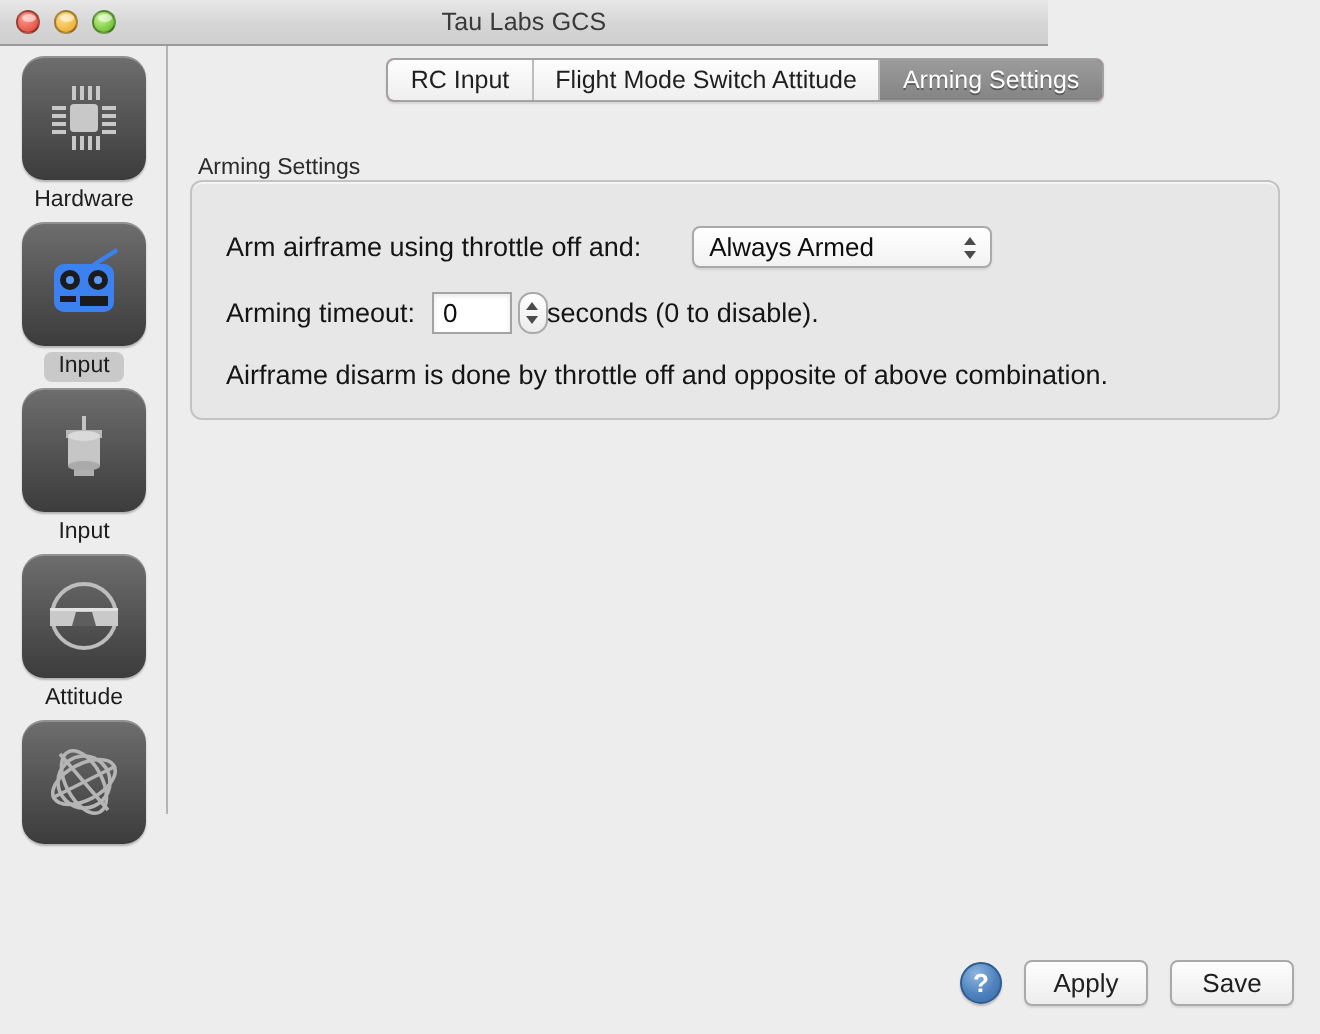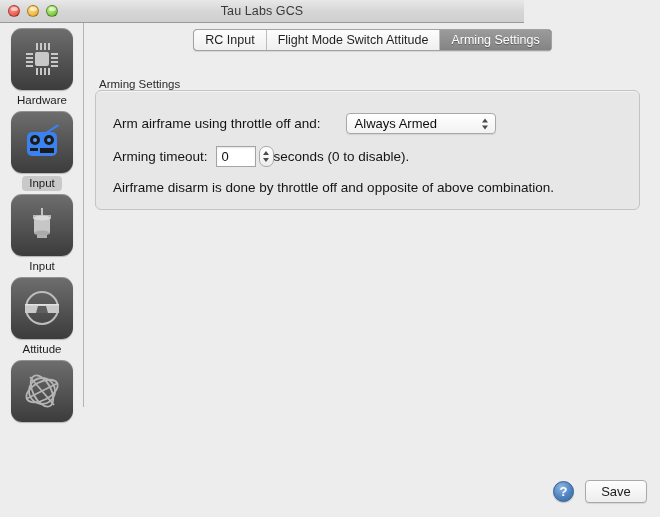--- a/index.html
+++ b/index.html
@@ -416,17 +416,18 @@
         </span>
         <span class="unit-text">seconds (0 to disable).</span>
       </div>
 
       <div class="row" id="row-note">Airframe disarm is done by throttle off and opposite of above combination.</div>
 
     </div>
 
     <div id="buttons">
       <div id="help-btn">?</div>
+      <div class="push-btn">Apply</div>
       <div class="push-btn">Save</div>
     </div>
 
   </div>
 </div>
 
 </body></html>

